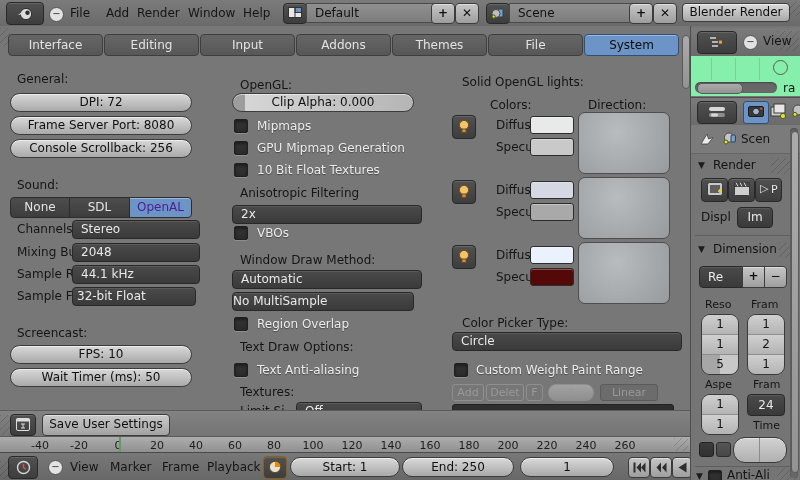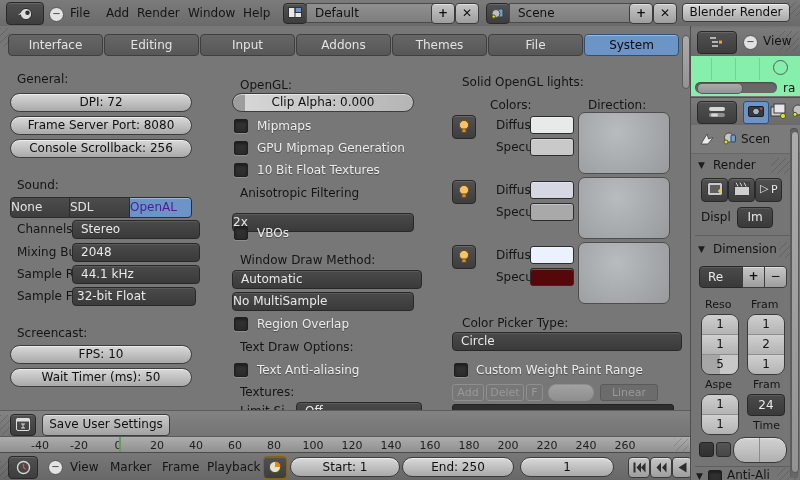--- a/index.html
+++ b/index.html
@@ -18,21 +18,21 @@
         color:#101010;font-size:12px;text-align:center;box-shadow:inset 0 1px 0 rgba(255,255,255,.45)}
   .menu-dark{background:linear-gradient(#4a4a4a,#3a3a3a);border:1px solid #282828;border-radius:4px;
         color:#e9e9e9;font-size:12px;box-shadow:inset 0 1px 0 rgba(255,255,255,.09)}
   .btn-dark{background:linear-gradient(#515151,#3d3d3d);border:1px solid #292929;border-radius:4px;
         box-shadow:inset 0 1px 0 rgba(255,255,255,.12)}
   .cb{width:12px;height:12px;background:linear-gradient(#353535,#2b2b2b);border:1px solid #202020;
       border-radius:2px;box-shadow:inset 0 2px 3px rgba(0,0,0,.45),0 1px 0 rgba(255,255,255,.18)}
   .tab{height:20px;line-height:20px;border:1px solid #3e3e3e;border-radius:4px;text-align:center;
        font-size:12px;background:linear-gradient(#666,#575757);color:#e3e3e3}
   .tab.active{color:#0c0c0c;border-color:#2f4f74;box-shadow:inset 0 1px 0 rgba(255,255,255,.35)}
-  .seg{height:19px;line-height:19px;font-size:12px;border:1px solid #2c2c2c;
+  .seg{height:19px;line-height:19px;text-align:center;font-size:12px;border:1px solid #2c2c2c;
        background:linear-gradient(#4d4d4d,#3d3d3d);color:#e3e3e3}
   .seg.sel{color:#4c1d95;box-shadow:inset 0 1px 0 rgba(255,255,255,.35)}
   .sw{border:1px solid #2c2c2c;border-radius:3px;box-shadow:inset 0 1px 0 rgba(255,255,255,.3)}
   .dirw{border:1px solid #4e4e4e;border-radius:7px;
         background:radial-gradient(circle at 42% 32%,#b9bcbe,#a2a6a9 65%,#979b9e)}
   .dis{border:1px solid #8f8f8f;border-radius:3px;color:#999;font-size:11px;text-align:center}
   .cellcol{border:1px solid #3a3a3a;border-radius:9px;overflow:hidden;box-shadow:inset 0 1px 0 rgba(255,255,255,.3)}
   .cell{height:19px;line-height:19px;background:linear-gradient(#d0d0d0,#b3b3b3);
         text-align:center;font-size:12px;color:#141414;border-top:1px solid #8f8f8f}
   .cell:first-child{border-top:none}
@@ -128,21 +128,21 @@
   <div class="abs pill" style="left:232px;top:67px;width:180px;height:17px;line-height:17px;background:linear-gradient(to right,#9d9d9d 0 12px,#d6d6d6 12px,#b5b5b5)">Clip Alpha: 0.000</div>
 
   <div class="abs cb" style="left:234px;top:93px"></div>
   <span class="abs lw" style="left:257px;top:93px">Mipmaps</span>
   <div class="abs cb" style="left:234px;top:115px"></div>
   <span class="abs lw" style="left:257px;top:115px">GPU Mipmap Generation</span>
   <div class="abs cb" style="left:234px;top:137px"></div>
   <span class="abs lw" style="left:257px;top:137px">10 Bit Float Textures</span>
 
   <span class="abs lb" style="left:240px;top:160px">Anisotropic Filtering</span>
-  <div class="abs menu-dark" style="left:232px;top:187px;width:180px;height:17px;line-height:17px;padding-left:0">2x</div>
+  <div class="abs menu-dark" style="left:232px;top:179px;width:180px;height:17px;line-height:17px;padding-left:8px">2x</div>
 
   <div class="abs cb" style="left:234px;top:200px"></div>
   <span class="abs lw" style="left:257px;top:200px">VBOs</span>
 
   <span class="abs lb" style="left:240px;top:227px">Window Draw Method:</span>
   <div class="abs menu-dark" style="left:232px;top:244px;width:180px;height:17px;line-height:17px;padding-left:8px">Automatic</div>
   <div class="abs menu-dark" style="left:232px;top:266px;width:180px;height:17px;line-height:17px;">No MultiSample</div>
 
   <div class="abs cb" style="left:234px;top:291px"></div>
   <span class="abs lw" style="left:257px;top:291px">Region Overlap</span>

